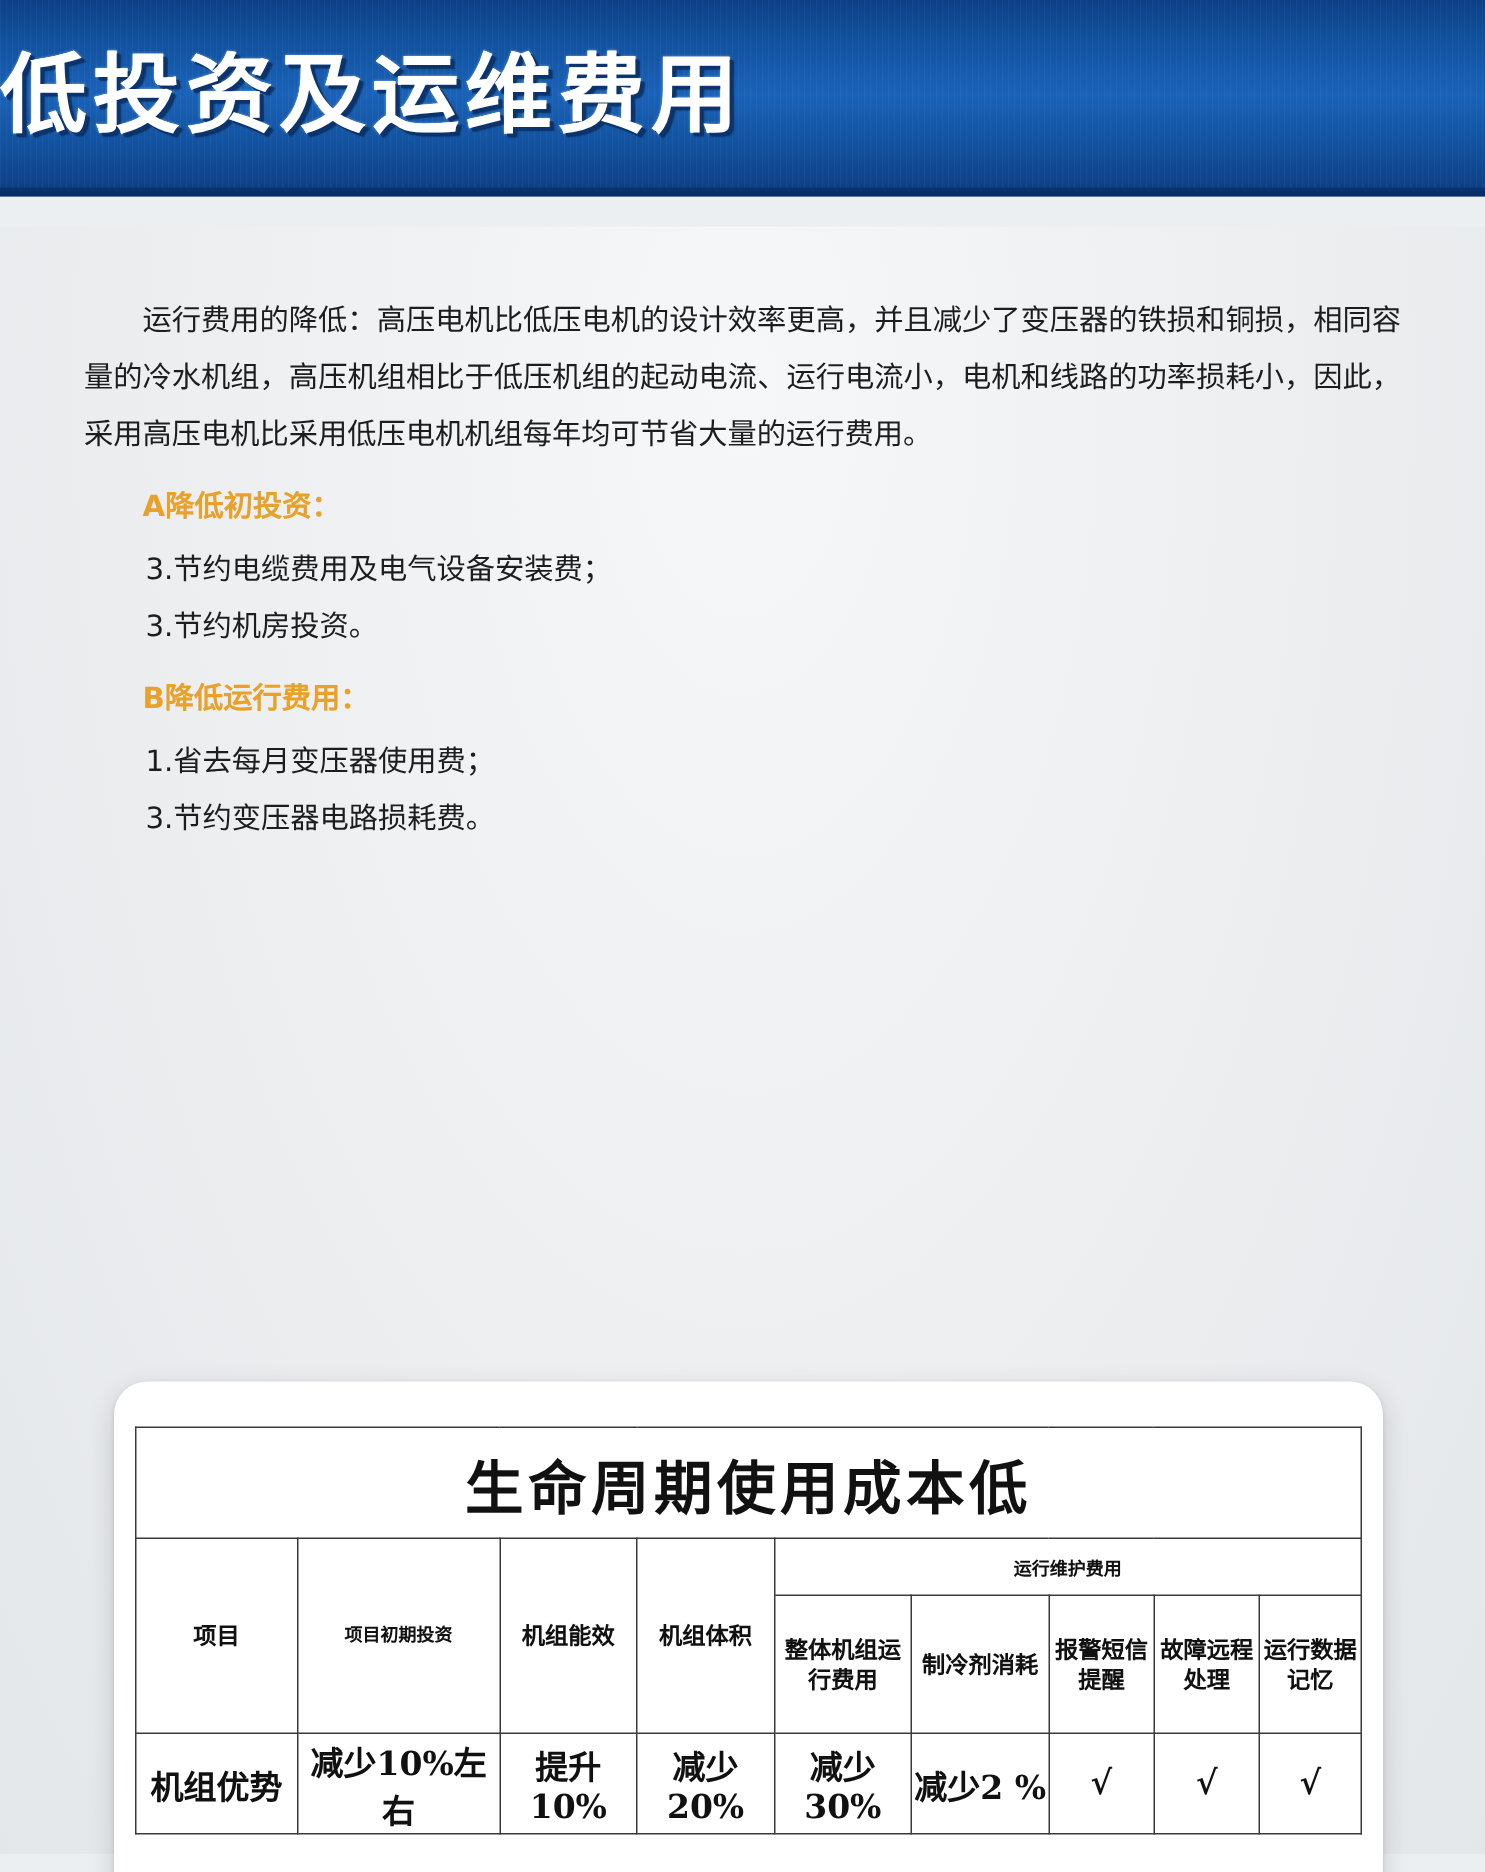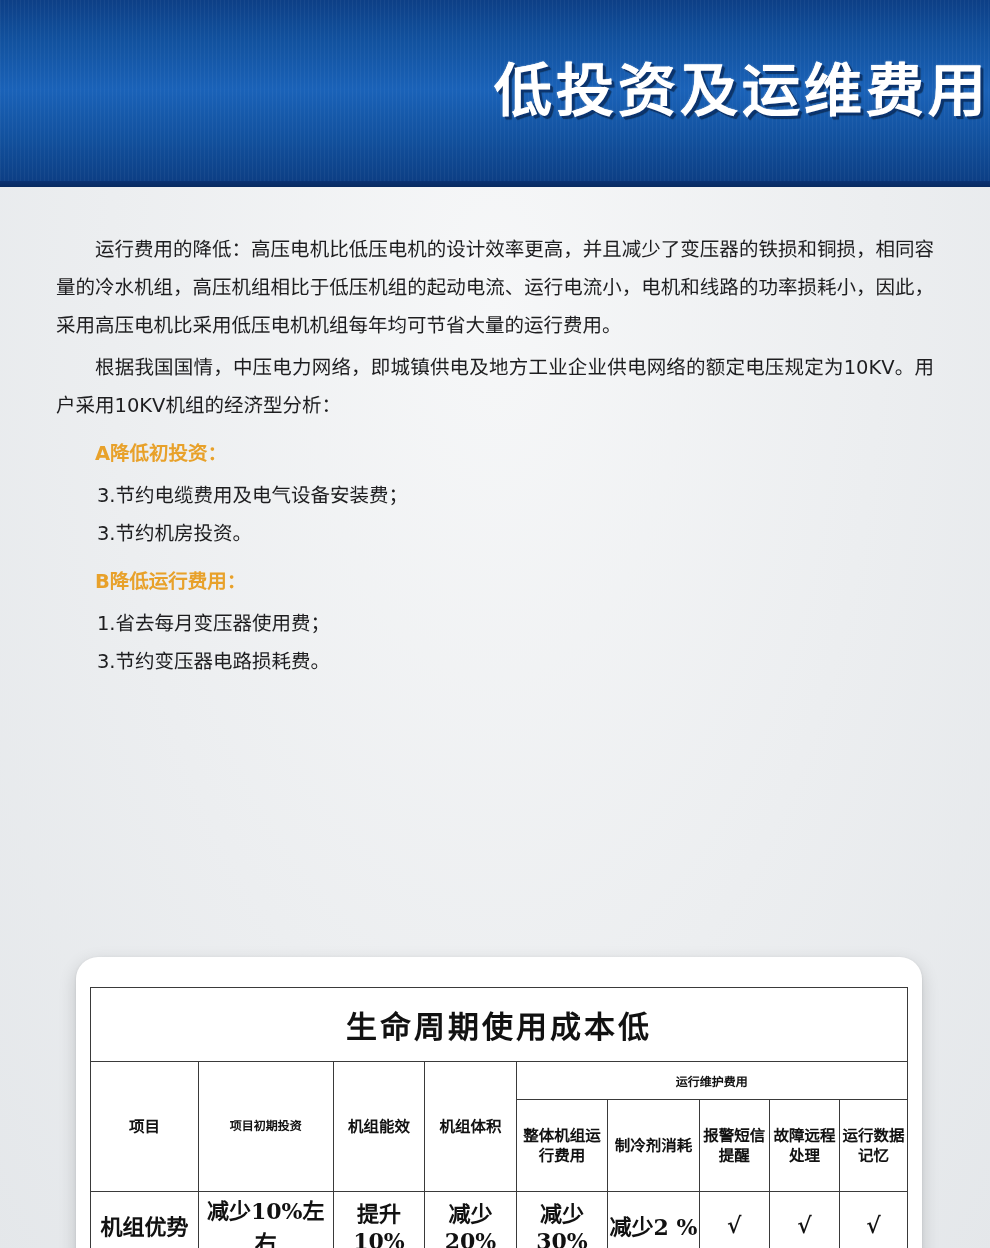--- a/index.html
+++ b/index.html
@@ -13,31 +13,31 @@
     font-family: "DejaVu Sans", "Liberation Sans", sans-serif;
     background: #eceff1;
     position: relative;
     overflow: hidden;
   }
 
   
   .banner {
     position: relative;
     width: 990px;
-    height: 187px;
+    height: 131px;
     background:
       repeating-linear-gradient(90deg,
         rgba(255,255,255,0.045) 0px,
         rgba(255,255,255,0.045) 1px,
         rgba(255,255,255,0.0) 1px,
         rgba(255,255,255,0.0) 4px),
       linear-gradient(180deg, #0d3f86 0%, #12529f 22%, #1a62b8 48%, #12519e 74%, #0c3c81 100%);
     display: flex;
     align-items: center;
-    justify-content: flex-end;
+    justify-content: flex-start;
     overflow: hidden;
   }
   .banner::after {
     content: "";
     position: absolute;
     left: 0; right: 0; bottom: 0;
     height: 6px;
     background: linear-gradient(180deg, #0a3273 0%, #072a60 100%);
   }
   .banner-title {
@@ -57,20 +57,21 @@
     -webkit-background-clip: text;
   }
 
   
   .page-body {
     position: relative;
     width: 990px;
     height: 1085px;
     background:
       radial-gradient(ellipse at 50% 10%, #f6f7f8 0%, #eceef0 55%, #e4e7ea 100%);
+    margin-top: 20px;
   }
 
   
   .content {
     padding: 44px 56px 0 56px;
   }
   p.para {
     margin: 0 0 4px 0;
     font-size: 19.5px;
     line-height: 38px;
@@ -127,21 +128,21 @@
     table-layout: fixed;
     font-family: "DejaVu Serif", "Liberation Serif", serif;
   }
   table.cost-table td, table.cost-table th {
     border: 1px solid #3a3a3a;
     text-align: center;
     vertical-align: middle;
     color: #111;
   }
   .tbl-title {
-    font-size: 31px;
+    font-size: 39px;
     font-weight: bold;
     letter-spacing: 3px;
     height: 74px;
     font-family: "DejaVu Serif", "Liberation Serif", serif;
   }
   .grp-head {
     font-size: 12px;
     font-weight: bold;
     height: 38px;
   }
@@ -168,21 +169,20 @@
 
 <div class="banner">
   <h1 class="banner-title">低投资及运维费用</h1>
 </div>
 
 <div class="page-body">
 
   <div class="content">
 
     <p class="para">运行费用的降低：高压电机比低压电机的设计效率更高，并且减少了变压器的铁损和铜损，相同容量的冷水机组，高压机组相比于低压机组的起动电流、运行电流小，电机和线路的功率损耗小，因此，采用高压电机比采用低压电机机组每年均可节省大量的运行费用。</p>
-    <p class="para second">根据我国国情，中压电力网络，即城镇供电及地方工业企业供电网络的额定电压规定为10KV。用户采用10KV机组的经济型分析：</p>
 
     <h3 class="section-head">A降低初投资：</h3>
     <ul class="items">
       <li>3.节约电缆费用及电气设备安装费；</li>
       <li>3.节约机房投资。</li>
     </ul>
 
     <h3 class="section-head">B降低运行费用：</h3>
     <ul class="items">
       <li>1.省去每月变压器使用费；</li>

